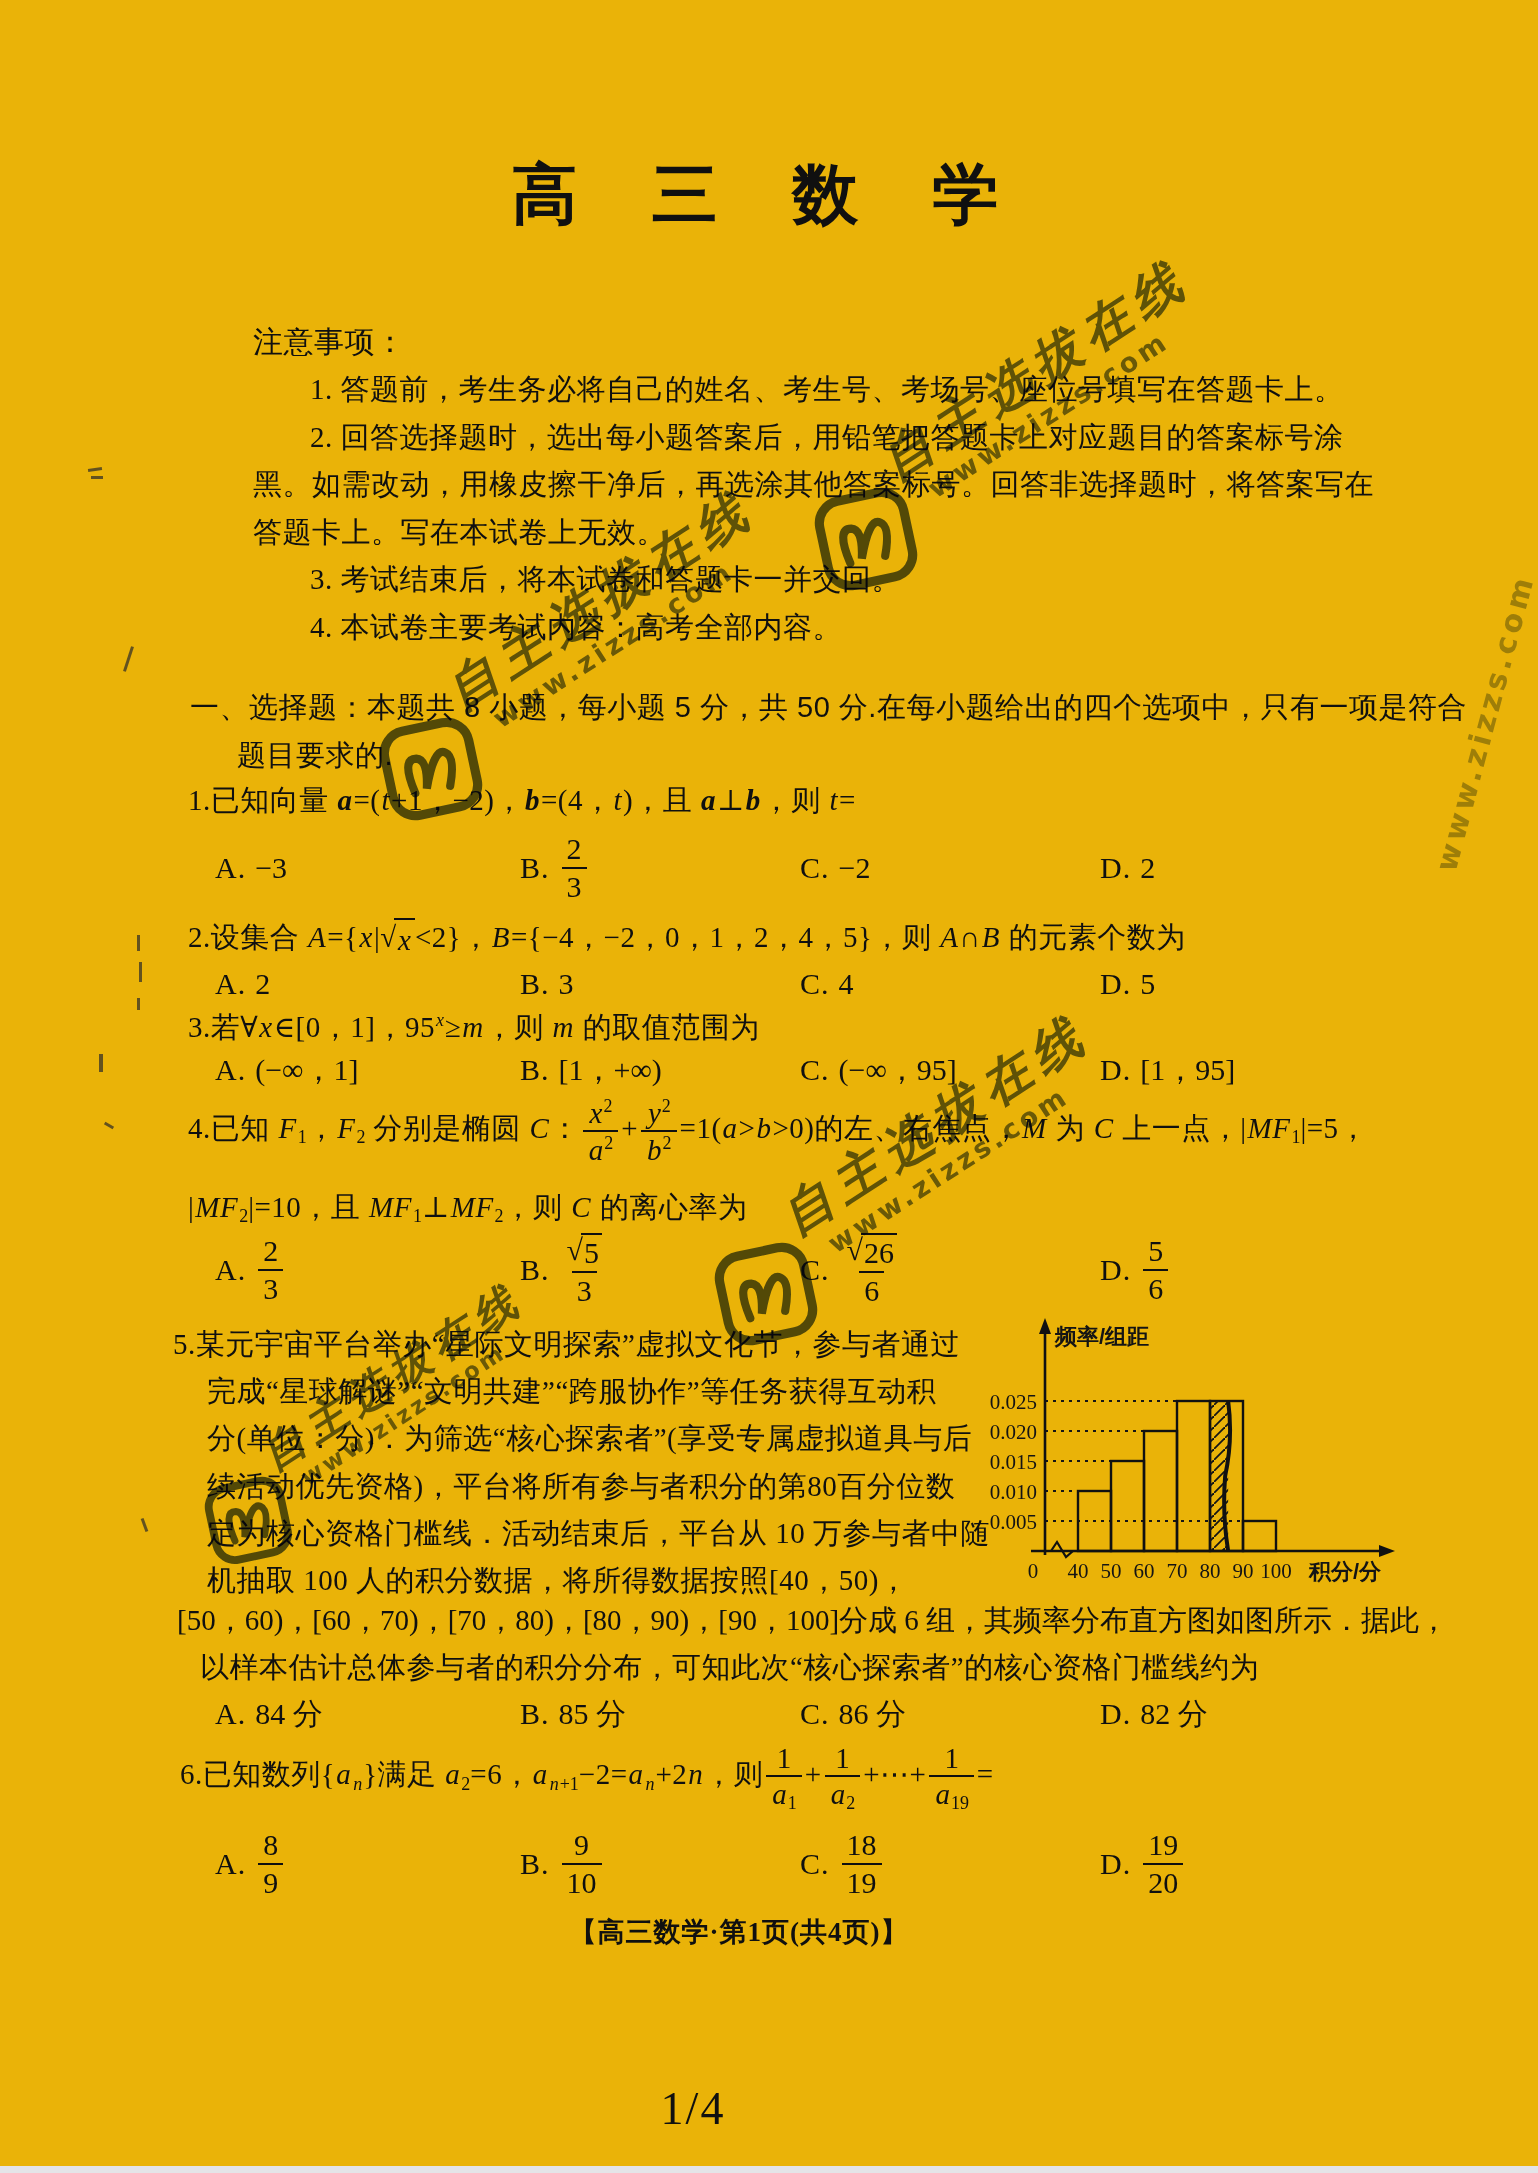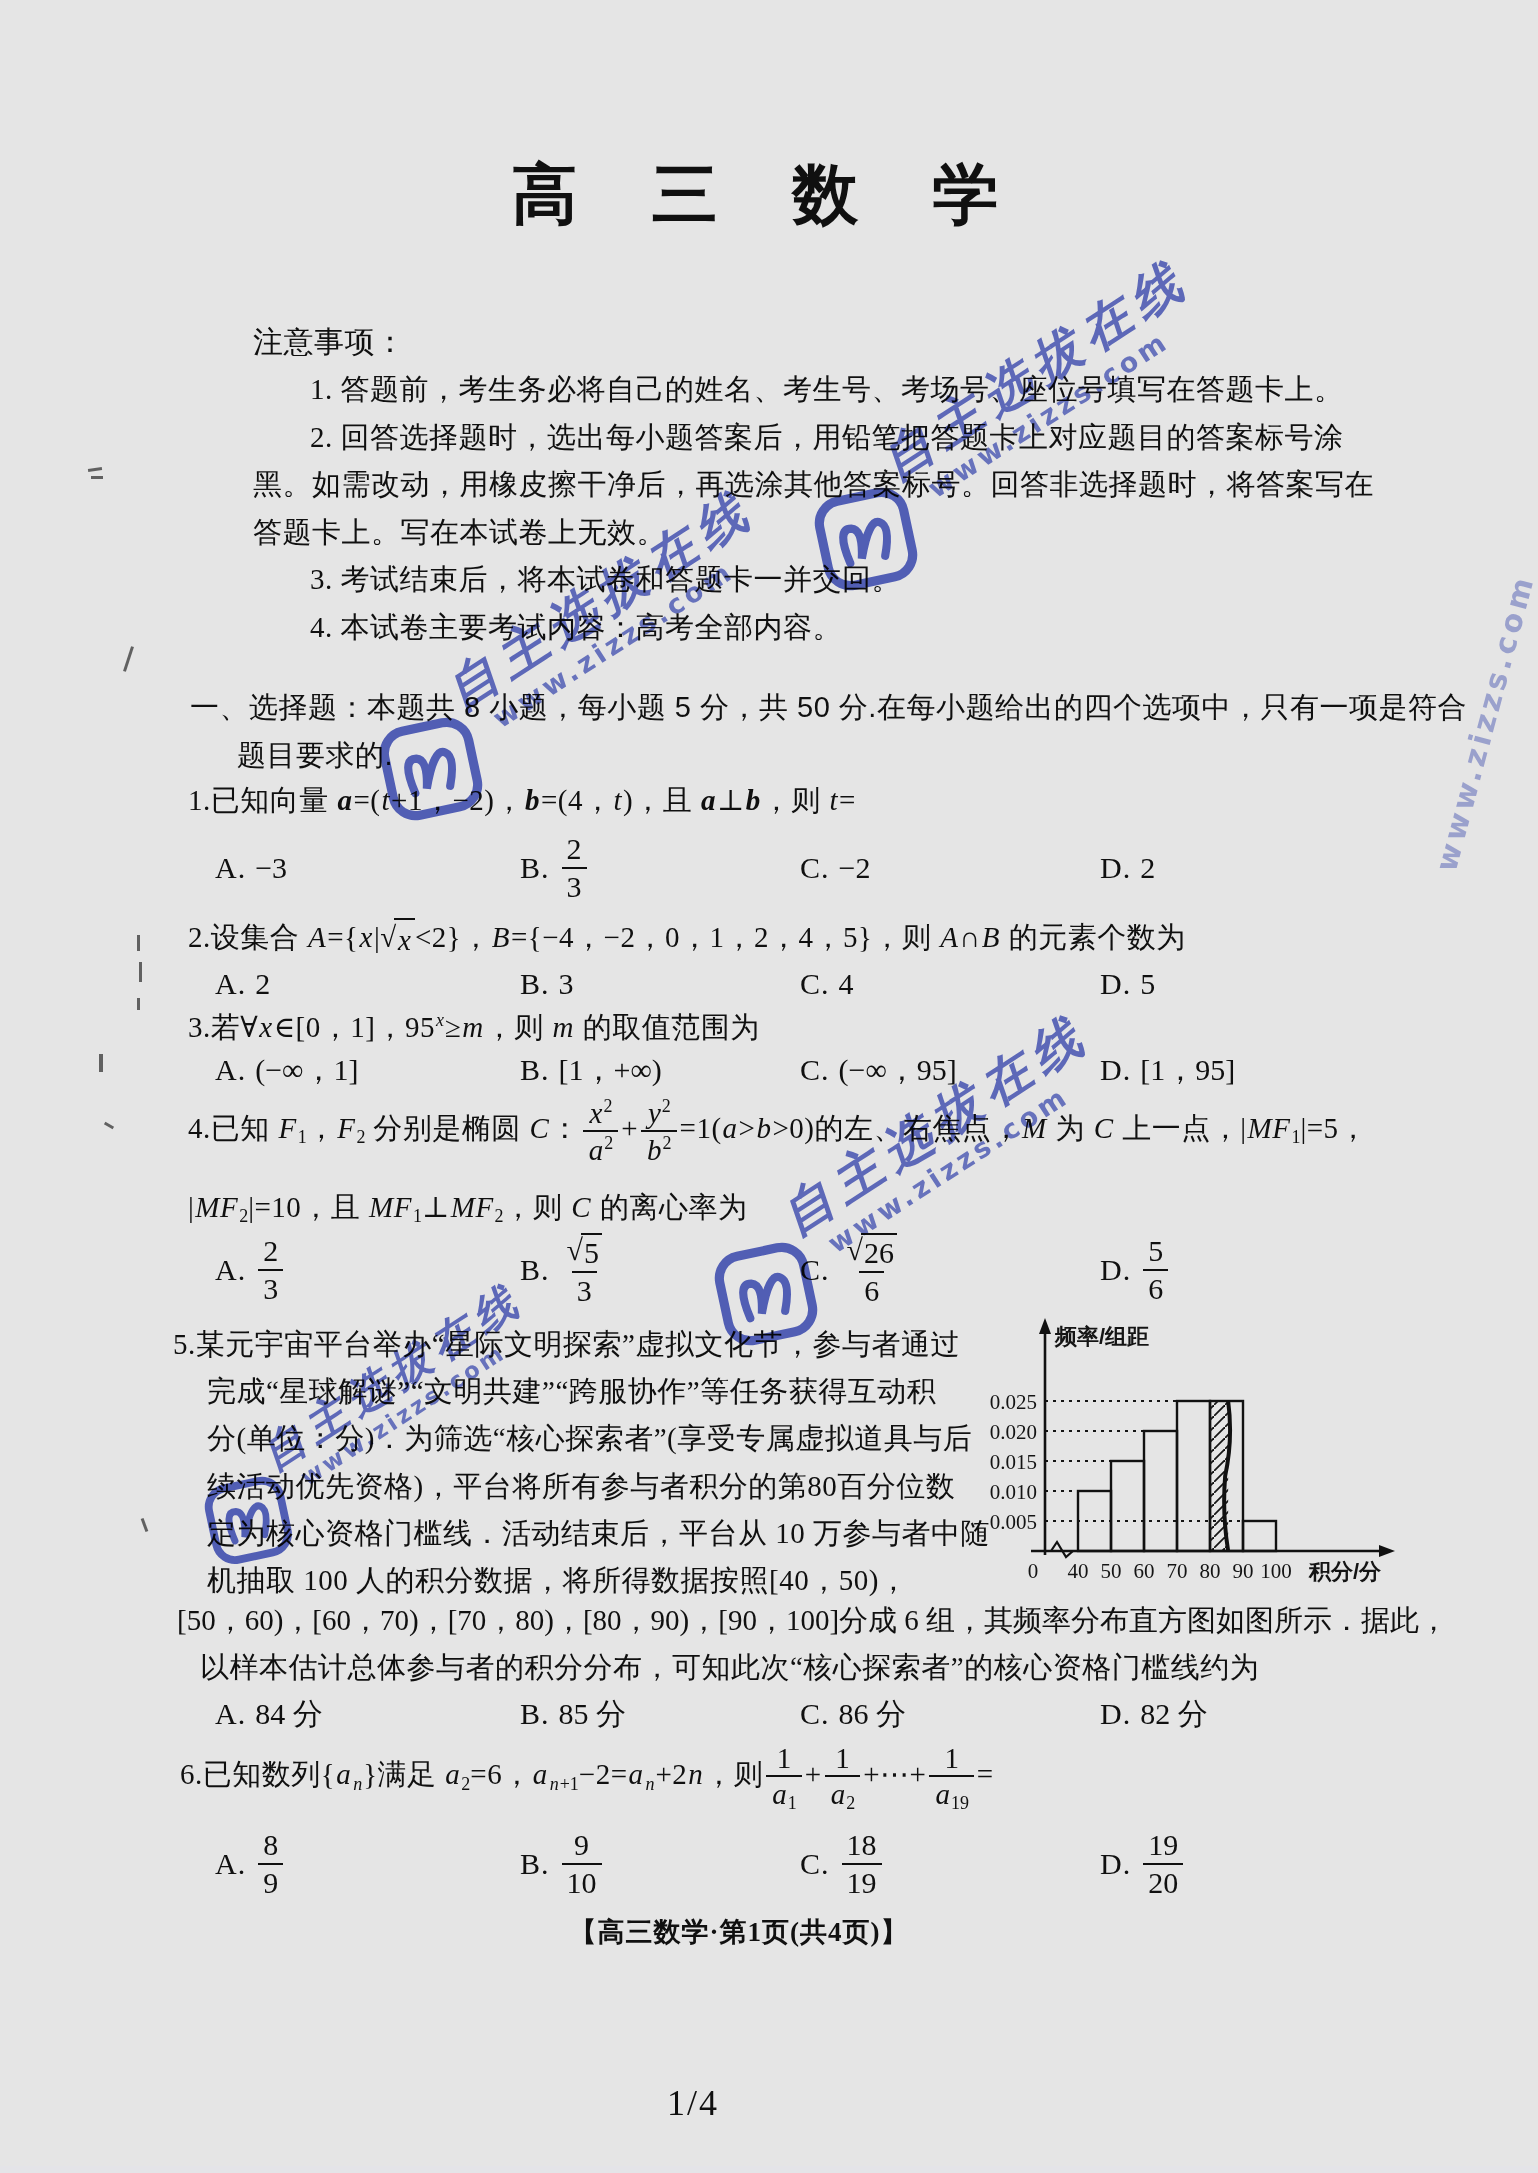--- a/index.html
+++ b/index.html
@@ -1,27 +1,27 @@
 <!DOCTYPE html>
 <html><head>
 <meta charset="utf-8">
 <style>
   html,body{margin:0;padding:0;background:#6f6f74;}
-  .page{position:relative;width:1538px;height:2173px;margin:0 auto;background:#e5e5e5;
+  .page{position:relative;width:1538px;height:2173px;margin:0 auto;background:#eab308;
         overflow:hidden;color:#101010;font-family:"Liberation Serif","DejaVu Serif",serif;}
   .abs{position:absolute;}
   .t{font-size:29px;letter-spacing:.5px;white-space:nowrap;line-height:1.35;}
   .hd{font-family:"Liberation Sans","DejaVu Sans",sans-serif;font-weight:400;letter-spacing:.5px;}
   .title{position:absolute;left:0;right:0;top:150px;margin:0;text-align:center;
          font-size:66px;font-weight:800;letter-spacing:28px;
          font-family:"Liberation Sans","DejaVu Sans",sans-serif;}
   .footer{position:absolute;left:0;right:60px;top:1914px;text-align:center;
           font-size:27px;font-weight:700;letter-spacing:1px;}
   .pagenum{position:absolute;left:8px;right:160px;top:2082px;text-align:center;
-           font-size:36px;letter-spacing:2px;}
+           font-size:46px;letter-spacing:2px;}
   
   .mi{font-style:italic;padding:0 1px;}
   .bv{font-weight:700;}
   sup{font-size:.62em;vertical-align:.6em;letter-spacing:0;}
   sub{font-size:.62em;vertical-align:-.28em;letter-spacing:0;}
   .frac{display:inline-flex;flex-direction:column;align-items:center;vertical-align:middle;
         margin:0 3px;line-height:1.12;letter-spacing:0;}
   .fn{padding:0 5px 1px;}
   .fd{border-top:2.4px solid currentColor;padding:1px 5px 0;}
   .sqrt{display:inline-flex;align-items:flex-start;letter-spacing:0;white-space:nowrap;}

